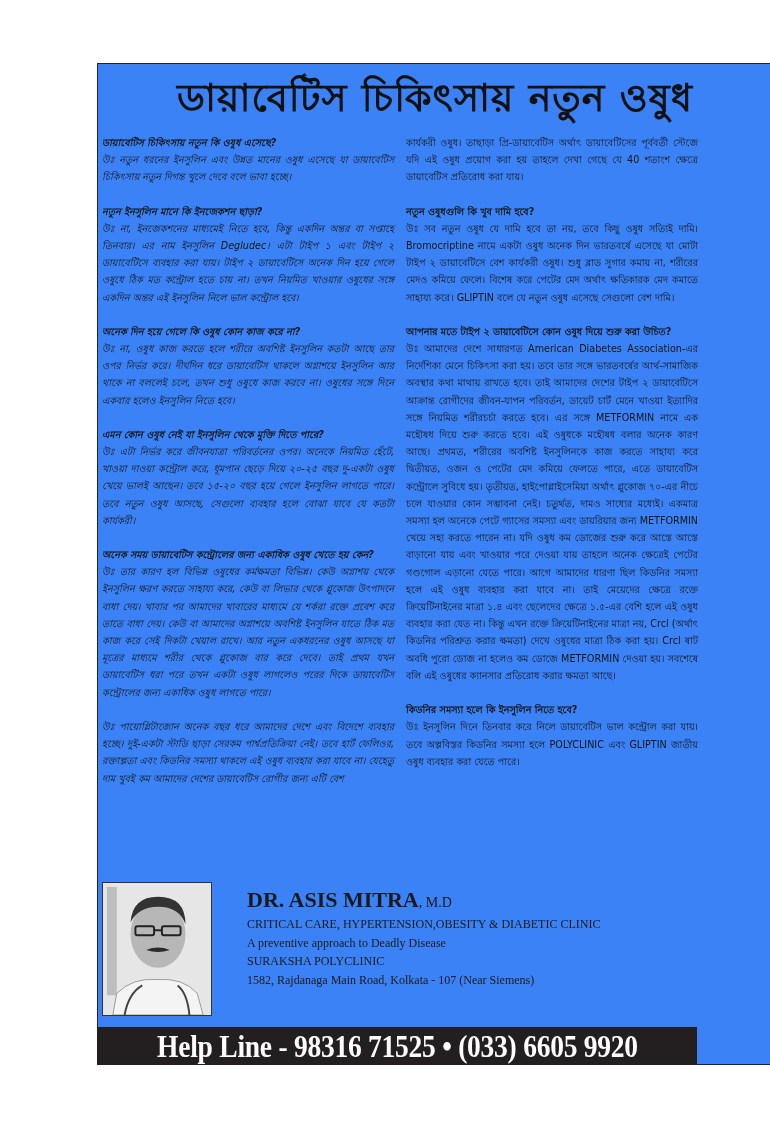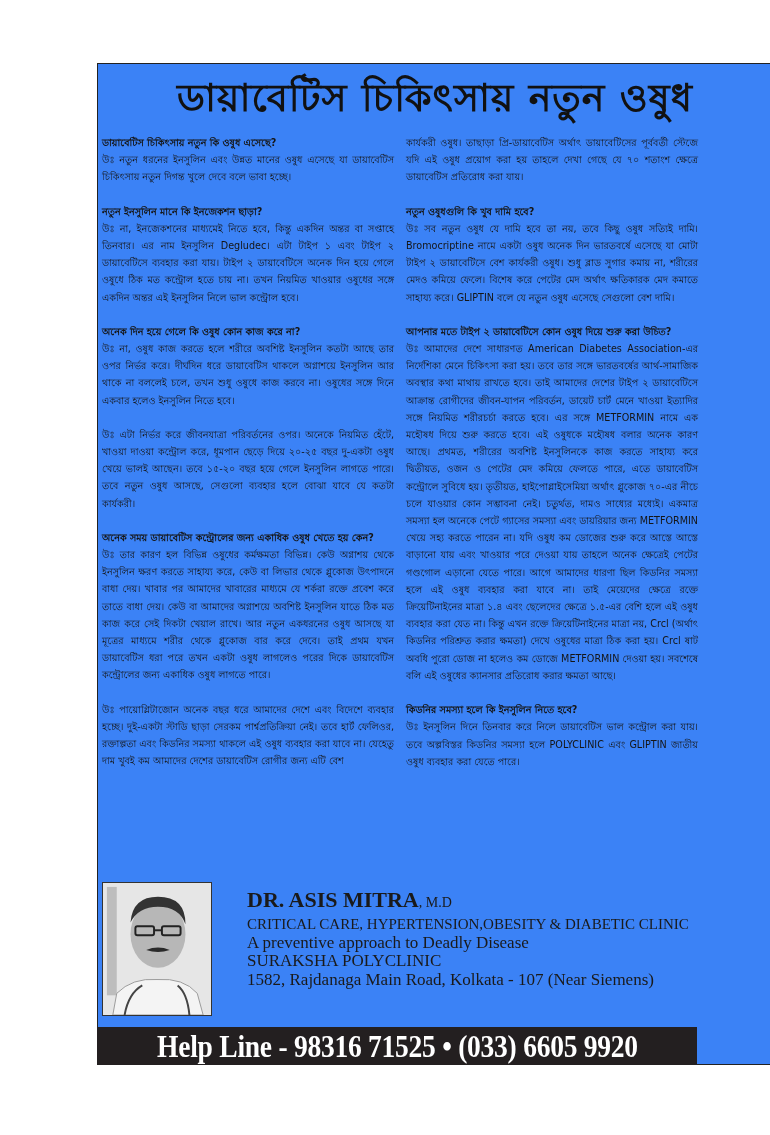--- a/index.html
+++ b/index.html
@@ -6,36 +6,36 @@
   body { width: 770px; height: 1135px; position: relative; overflow: hidden;
          font-family: "DejaVu Serif", "Liberation Serif", serif; color: #111; }
   .frame { position: absolute; left: 97px; top: 63px; width: 676px; height: 1002px;
            border: 1.5px solid #222; box-sizing: border-box; background: #3b82f6; }
   .title { position: absolute; left: 0; top: 2px; width: 100%; height: 64px;
            text-align: center; font-family: "DejaVu Sans", sans-serif; font-weight: bold;
            font-size: 38px; line-height: 64px; letter-spacing: 1px; color: #111; }
   .col { position: absolute; top: 70px; width: 292px;
          font-family: "DejaVu Sans", sans-serif; font-size: 9.6px; line-height: 17.2px;
          text-align: justify; color: #151515; }
-  .col.left { left: 4px; }
+  .col.left { left: 4px; font-style: italic; }
   .col.right { left: 308px; }
   .qa { margin: 0 0 17px 0; }
   .q { font-weight: bold; margin: 0; }
   .a { margin: 0; }
   .continue { margin: 0 0 17px 0; }
   .doctor { position: absolute; left: 4px; top: 818px; width: 590px; height: 140px; }
   .photo { position: absolute; left: 0; top: 0; width: 110px; height: 134px;
            border: 1px solid #333; box-sizing: border-box;
            background: linear-gradient(180deg, #e9e9e9 0%, #d5d5d5 40%, #eeeeee 100%); overflow: hidden; }
   .photo svg { width: 100%; height: 100%; display: block; }
   .info { position: absolute; left: 145px; top: 6px; font-family: "Liberation Serif", serif; color: #1a1a1a; }
   .info .name { font-size: 22px; font-weight: bold; line-height: 24px; }
   .info .name .deg { font-size: 14px; font-weight: normal; text-align: right; }
-  .info .line { font-size: 17px; line-height: 18.6px; }
-  .info .line.small { font-size: 15px; }
+  .info .line { font-size: 12px; line-height: 18.6px; }
+  .info .line.small { font-size: 12px; }
   .info .line.bold { font-weight: normal; }
   .helpline { position: absolute; left: -1px; bottom: -1px; width: 600px; height: 38px;
               background: #231f20; color: #fff; text-align: center;
               font-family: "Liberation Serif", serif; font-weight: bold; font-size: 32px; line-height: 38px;
               transform-origin: center; letter-spacing: -0.3px; }
   .helpline span { display: inline-block; transform: scaleX(0.86); }
 </style>
 </head>
 <body>
 
@@ -49,33 +49,34 @@
     </div>
     <div class="qa">
       <p class="q">নতুন ইনসুলিন মানে কি ইনজেকশন ছাড়া?</p>
       <p class="a">উঃ না, ইনজেকশনের মাধ্যমেই নিতে হবে, কিন্তু একদিন অন্তর বা সপ্তাহে তিনবার। এর নাম ইনসুলিন Degludec। এটা টাইপ ১ এবং টাইপ ২ ডায়াবেটিসে ব্যবহার করা যায়। টাইপ ২ ডায়াবেটিসে অনেক দিন হয়ে গেলে ওষুধে ঠিক মত কন্ট্রোল হতে চায় না। তখন নিয়মিত খাওয়ার ওষুধের সঙ্গে একদিন অন্তর এই ইনসুলিন নিলে ভাল কন্ট্রোল হবে।</p>
     </div>
     <div class="qa">
       <p class="q">অনেক দিন হয়ে গেলে কি ওষুধ কোন কাজ করে না?</p>
       <p class="a">উঃ না, ওষুধ কাজ করতে হলে শরীরে অবশিষ্ট ইনসুলিন কতটা আছে তার ওপর নির্ভর করে। দীর্ঘদিন ধরে ডায়াবেটিস থাকলে অগ্নাশয়ে ইনসুলিন আর থাকে না বললেই চলে, তখন শুধু ওষুধে কাজ করবে না। ওষুধের সঙ্গে দিনে একবার হলেও ইনসুলিন নিতে হবে।</p>
     </div>
     <div class="qa">
+      <p class="q">এমন কোন ওষুধ নেই যা ইনসুলিন থেকে মুক্তি দিতে পারে?</p>
       <p class="a">উঃ এটা নির্ভর করে জীবনযাত্রা পরিবর্তনের ওপর। অনেকে নিয়মিত হেঁটে, খাওয়া দাওয়া কন্ট্রোল করে, ধূমপান ছেড়ে দিয়ে ২০-২৫ বছর দু-একটা ওষুধ খেয়ে ভালই আছেন। তবে ১৫-২০ বছর হয়ে গেলে ইনসুলিন লাগতে পারে। তবে নতুন ওষুধ আসছে, সেগুলো ব্যবহার হলে বোঝা যাবে যে কতটা কার্যকরী।</p>
     </div>
     <div class="qa">
       <p class="q">অনেক সময় ডায়াবেটিস কন্ট্রোলের জন্য একাধিক ওষুধ খেতে হয় কেন?</p>
       <p class="a">উঃ তার কারণ হল বিভিন্ন ওষুধের কর্মক্ষমতা বিভিন্ন। কেউ অগ্নাশয় থেকে ইনসুলিন ক্ষরণ করতে সাহায্য করে, কেউ বা লিভার থেকে গ্লুকোজ উৎপাদনে বাধা দেয়। খাবার পর আমাদের খাবারের মাধ্যমে যে শর্করা রক্তে প্রবেশ করে তাতে বাধা দেয়। কেউ বা আমাদের অগ্নাশয়ে অবশিষ্ট ইনসুলিন যাতে ঠিক মত কাজ করে সেই দিকটা খেয়াল রাখে। আর নতুন একধরনের ওষুধ আসছে যা মূত্রের মাধ্যমে শরীর থেকে গ্লুকোজ বার করে দেবে। তাই প্রথম যখন ডায়াবেটিস ধরা পরে তখন একটা ওষুধ লাগলেও পরের দিকে ডায়াবেটিস কন্ট্রোলের জন্য একাধিক ওষুধ লাগতে পারে।</p>
     </div>
     <div class="qa">
       <p class="a">উঃ পায়োগ্লিটাজোন অনেক বছর ধরে আমাদের দেশে এবং বিদেশে ব্যবহার হচ্ছে। দুই-একটা স্টাডি ছাড়া সেরকম পার্শ্বপ্রতিক্রিয়া নেই। তবে হার্ট ফেলিওর, রক্তাল্পতা এবং কিডনির সমস্যা থাকলে এই ওষুধ ব্যবহার করা যাবে না। যেহেতু দাম খুবই কম আমাদের দেশের ডায়াবেটিস রোগীর জন্য এটি বেশ</p>
     </div>
   </div>
 
   <div class="col right">
-    <p class="continue">কার্যকরী ওষুধ। তাছাড়া প্রি-ডায়াবেটিস অর্থাৎ ডায়াবেটিসের পূর্ববর্তী স্টেজে যদি এই ওষুধ প্রয়োগ করা হয় তাহলে দেখা গেছে যে ৭০ শতাংশ ক্ষেত্রে ডায়াবেটিস প্রতিরোধ করা যায়।</p>
+    <p class="continue">কার্যকরী ওষুধ। তাছাড়া প্রি-ডায়াবেটিস অর্থাৎ ডায়াবেটিসের পূর্ববর্তী স্টেজে যদি এই ওষুধ প্রয়োগ করা হয় তাহলে দেখা গেছে যে 40 শতাংশ ক্ষেত্রে ডায়াবেটিস প্রতিরোধ করা যায়।</p>
     <div class="qa">
       <p class="q">নতুন ওষুধগুলি কি খুব দামি হবে?</p>
       <p class="a">উঃ সব নতুন ওষুধ যে দামি হবে তা নয়, তবে কিছু ওষুধ সত্যিই দামি। Bromocriptine নামে একটা ওষুধ অনেক দিন ভারতবর্ষে এসেছে যা মোটা টাইপ ২ ডায়াবেটিসে বেশ কার্যকরী ওষুধ। শুধু ব্লাড সুগার কমায় না, শরীরের মেদও কমিয়ে ফেলে। বিশেষ করে পেটের মেদ অর্থাৎ ক্ষতিকারক মেদ কমাতে সাহায্য করে। GLIPTIN বলে যে নতুন ওষুধ এসেছে সেগুলো বেশ দামি।</p>
     </div>
     <div class="qa">
       <p class="q">আপনার মতে টাইপ ২ ডায়াবেটিসে কোন ওষুধ দিয়ে শুরু করা উচিত?</p>
       <p class="a">উঃ আমাদের দেশে সাধারণত American Diabetes Association-এর নির্দেশিকা মেনে চিকিৎসা করা হয়। তবে তার সঙ্গে ভারতবর্ষের আর্থ-সামাজিক অবস্থার কথা মাথায় রাখতে হবে। তাই আমাদের দেশের টাইপ ২ ডায়াবেটিসে আক্রান্ত রোগীদের জীবন-যাপন পরিবর্তন, ডায়েট চার্ট মেনে খাওয়া ইত্যাদির সঙ্গে নিয়মিত শরীরচর্চা করতে হবে। এর সঙ্গে METFORMIN নামে এক মহৌষধ দিয়ে শুরু করতে হবে। এই ওষুধকে মহৌষধ বলার অনেক কারণ আছে। প্রথমত, শরীরের অবশিষ্ট ইনসুলিনকে কাজ করতে সাহায্য করে দ্বিতীয়ত, ওজন ও পেটের মেদ কমিয়ে ফেলতে পারে, এতে ডায়াবেটিস কন্ট্রোলে সুবিধে হয়। তৃতীয়ত, হাইপোগ্লাইসেমিয়া অর্থাৎ গ্লুকোজ ৭০-এর নীচে চলে যাওয়ার কোন সম্ভাবনা নেই। চতুর্থত, দামও সাধ্যের মধ্যেই। একমাত্র সমস্যা হল অনেকে পেটে গ্যাসের সমস্যা এবং ডায়রিয়ার জন্য METFORMIN খেয়ে সহ্য করতে পারেন না। যদি ওষুধ কম ডোজের শুরু করে আস্তে আস্তে বাড়ানো যায় এবং খাওয়ার পরে দেওয়া যায় তাহলে অনেক ক্ষেত্রেই পেটের গণ্ডগোল এড়ানো যেতে পারে। আগে আমাদের ধারণা ছিল কিডনির সমস্যা হলে এই ওষুধ ব্যবহার করা যাবে না। তাই মেয়েদের ক্ষেত্রে রক্তে ক্রিয়েটিনাইনের মাত্রা ১.৪ এবং ছেলেদের ক্ষেত্রে ১.৫-এর বেশি হলে এই ওষুধ ব্যবহার করা যেত না। কিন্তু এখন রক্তে ক্রিয়েটিনাইনের মাত্রা নয়, Crcl (অর্থাৎ কিডনির পরিশ্রুত করার ক্ষমতা) দেখে ওষুধের মাত্রা ঠিক করা হয়। Crcl ষাট অবধি পুরো ডোজ না হলেও কম ডোজে METFORMIN দেওয়া হয়। সবশেষে বলি এই ওষুধের ক্যানসার প্রতিরোধ করার ক্ষমতা আছে।</p>
     </div>
     <div class="qa">
       <p class="q">কিডনির সমস্যা হলে কি ইনসুলিন নিতে হবে?</p>

